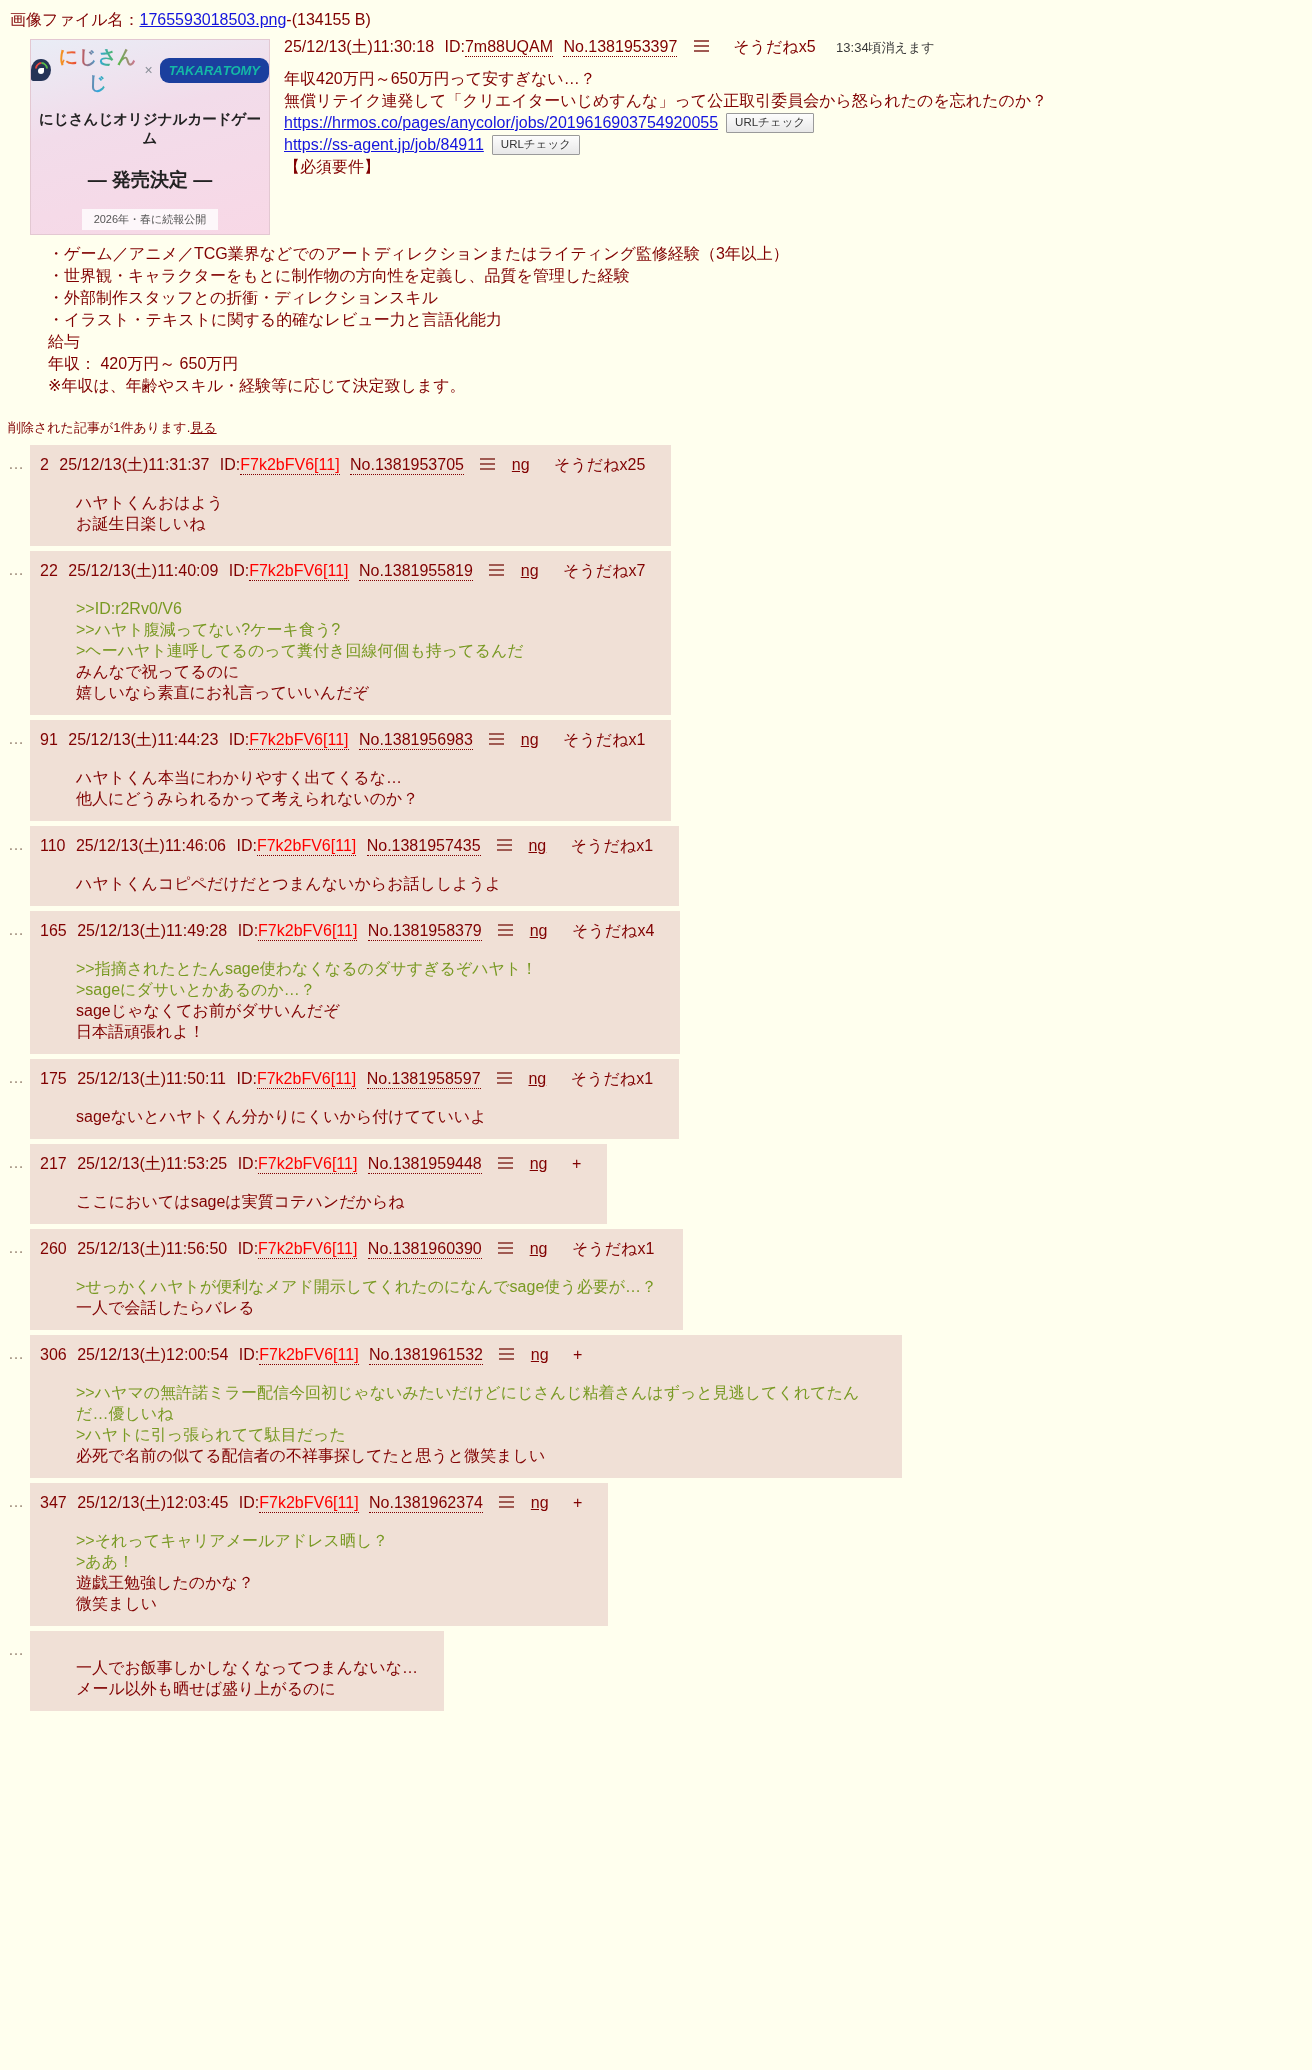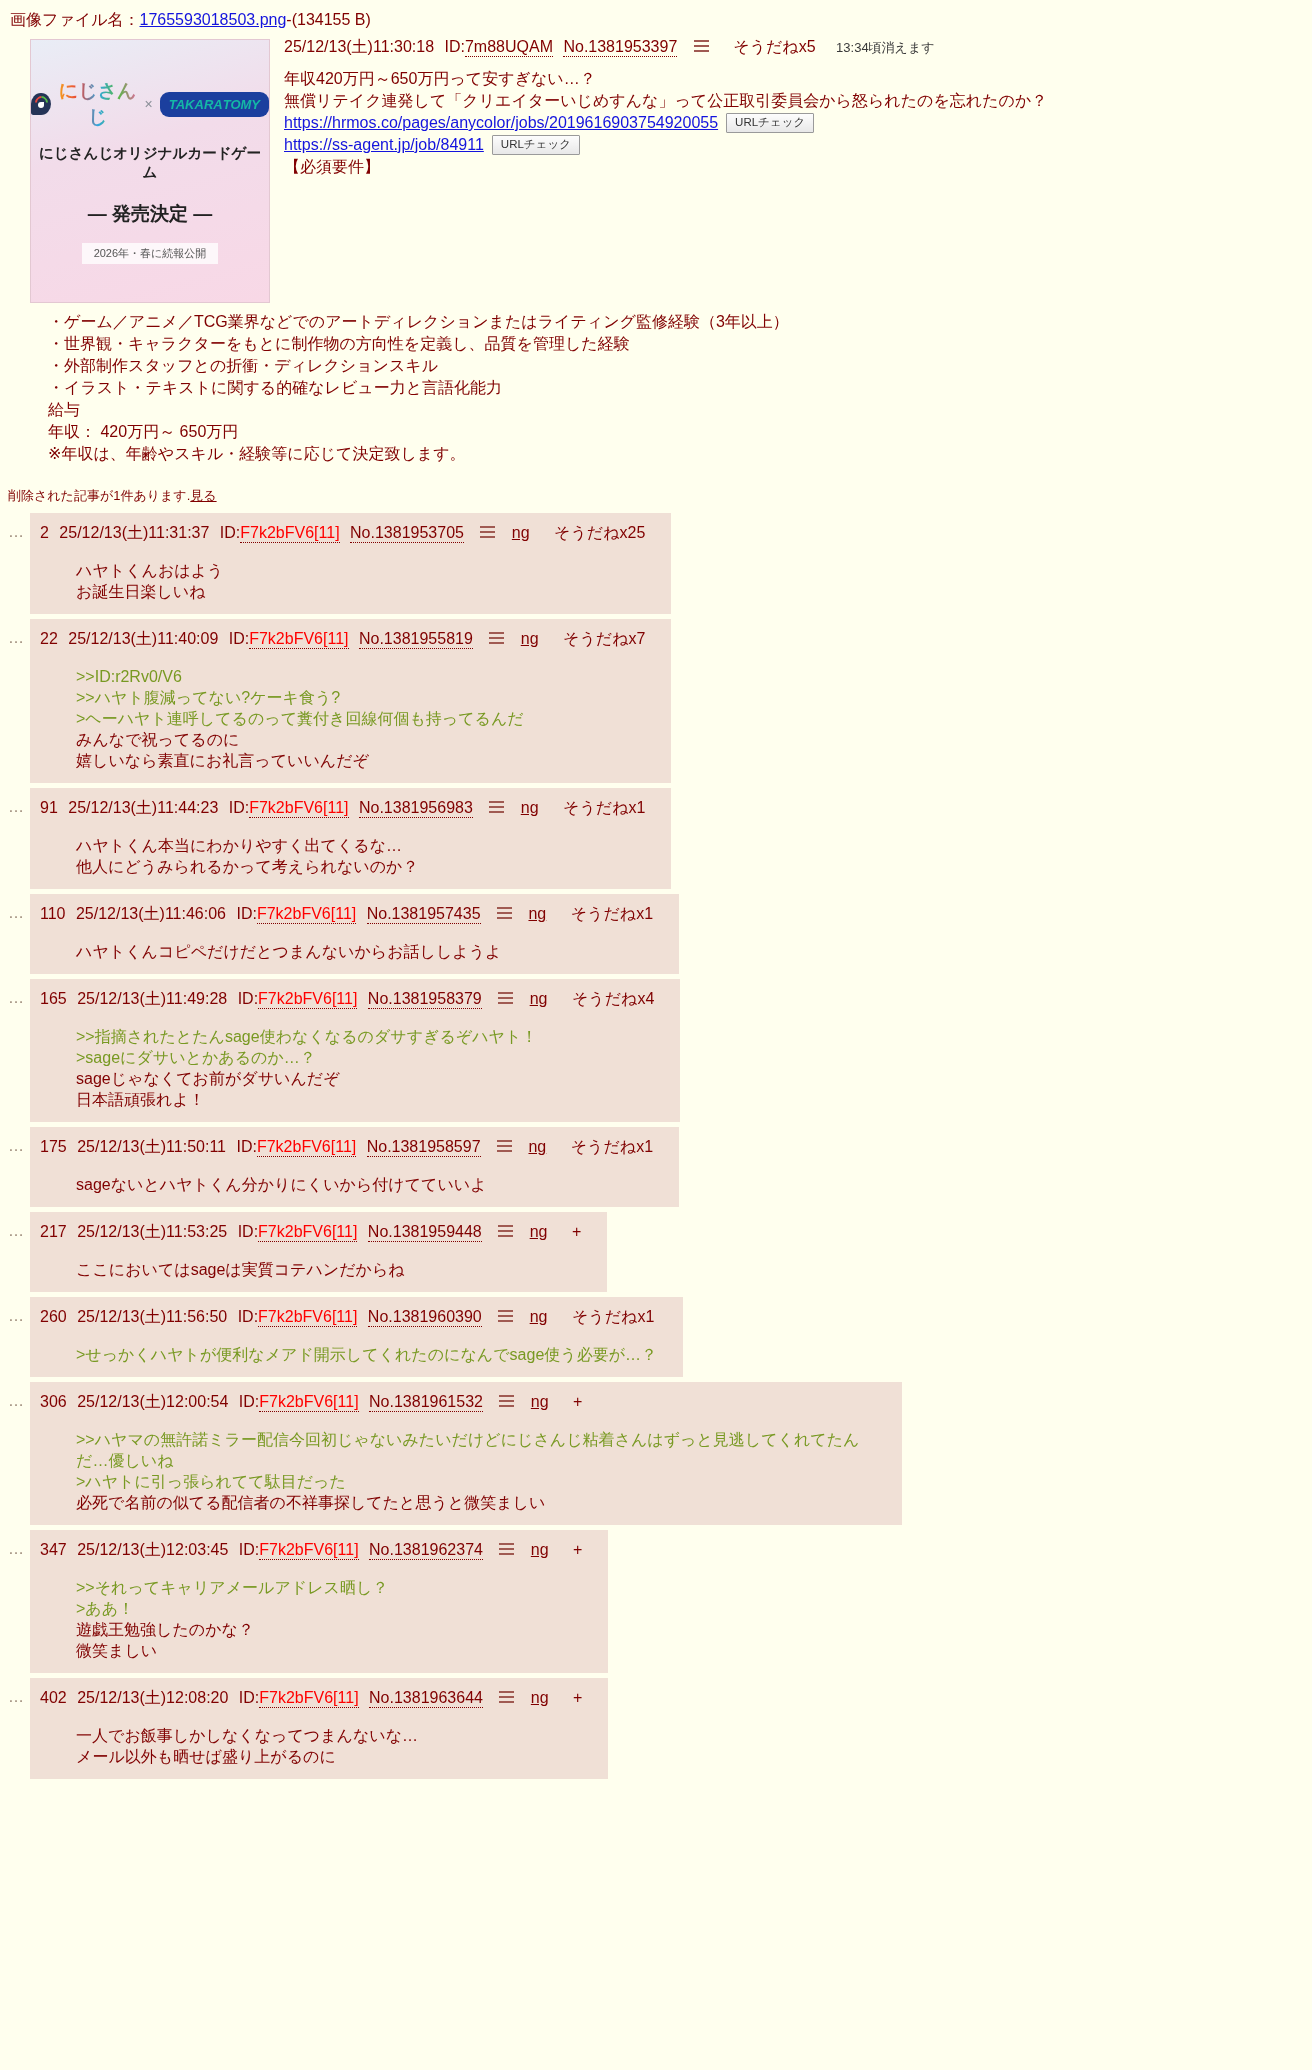--- a/index.html
+++ b/index.html
@@ -16,21 +16,21 @@
   .blue { color:#1414DD; text-decoration:underline; }
   .dotted { border-bottom:1px dotted #800000; padding-bottom:1px; }
   .idred { color:#FF0000; border-bottom:1px dotted #800000; padding-bottom:1px; }
 
   
   .file-line { margin:2px 0 4px 2px; }
 
   
   .op { overflow:visible; }
   .thumb {
-    float:left; width:240px; height:264px;
+    float:left; width:240px; height:196px;
     margin:4px 14px 8px 22px;
     background:linear-gradient(165deg,#e9edf6 0%,#f2dcea 40%,#f8d8e6 100%);
     border:1px solid #e3c8d2;
     display:flex; flex-direction:column; align-items:center; justify-content:center;
     text-align:center; cursor:pointer;
   }
   .logo-row { display:flex; align-items:center; gap:7px; margin-bottom:14px; }
   .niji-bubble {
     width:24px; height:22px; background:#253457; border-radius:50% 50% 50% 12%;
     position:relative; display:inline-block;
@@ -293,20 +293,21 @@
         <span>260</span>
         <span class="sp">25/12/13(土)11:56:50</span>
         <span class="sp"><span>ID:</span><span class="idred">F7k2bFV6[11]</span></span>
         <span class="sp dotted">No.1381960390</span>
         <span class="menu-icon"></span>
         <a class="ng">ng</a>
         <span class="souda">そうだねx1</span>
       </div>
       <blockquote class="rbody">
           <div class="rline green">&gt;せっかくハヤトが便利なメアド開示してくれたのになんでsage使う必要が…？</div>
+          <div class="rline">一人で会話したらバレる</div>
         </blockquote>
     </div>
   </div>
     <div class="reply-row">
     <span class="marker">…</span>
     <div class="rbox">
       <div class="rhead">
         <span>306</span>
         <span class="sp">25/12/13(土)12:00:54</span>
         <span class="sp"><span>ID:</span><span class="idred">F7k2bFV6[11]</span></span>
@@ -338,28 +339,19 @@
           <div class="rline green">&gt;&gt;それってキャリアメールアドレス晒し？</div>
           <div class="rline green">&gt;ああ！</div>
           <div class="rline">遊戯王勉強したのかな？</div>
           <div class="rline">微笑ましい</div>
         </blockquote>
     </div>
   </div>
     <div class="reply-row">
     <span class="marker">…</span>
     <div class="rbox">
-      <div class="rhead">
-        <span>402</span>
-        <span class="sp">25/12/13(土)12:08:20</span>
-        <span class="sp"><span>ID:</span><span class="idred">F7k2bFV6[11]</span></span>
-        <span class="sp dotted">No.1381963644</span>
-        <span class="menu-icon"></span>
-        <a class="ng">ng</a>
-        <span class="souda">+</span>
-      </div>
       <blockquote class="rbody">
           <div class="rline">一人でお飯事しかしなくなってつまんないな…</div>
           <div class="rline">メール以外も晒せば盛り上がるのに</div>
         </blockquote>
     </div>
   </div>
   </div>
 
 </body></html>

